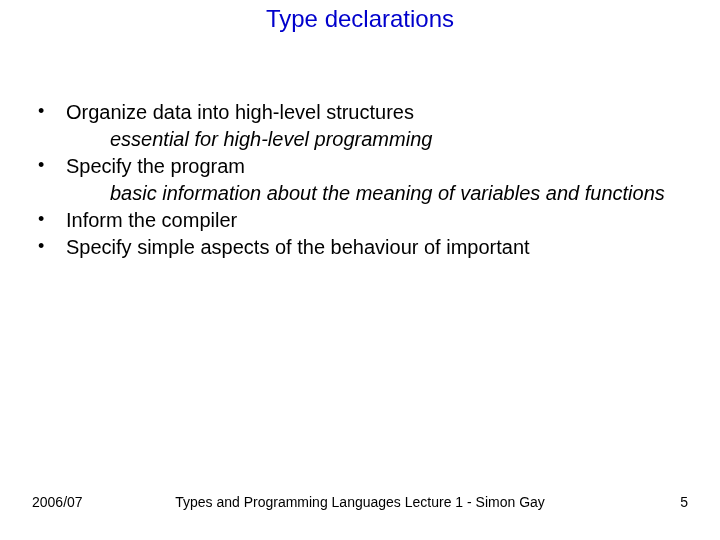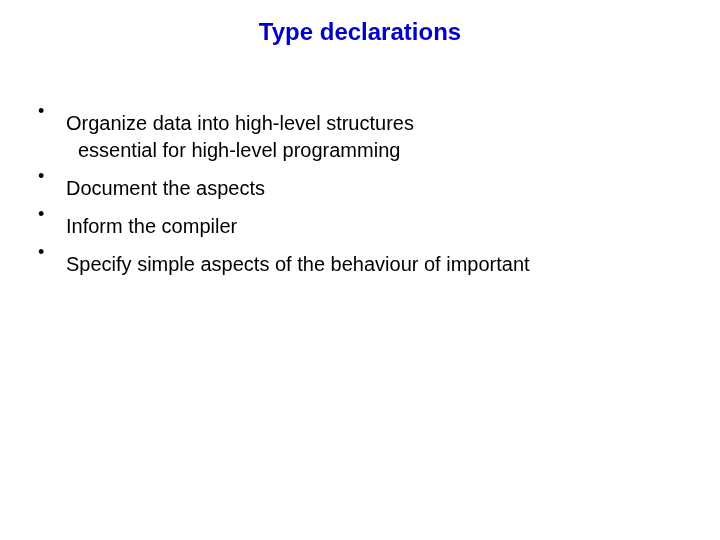--- a/index.html
+++ b/index.html
@@ -13,24 +13,24 @@
     overflow: hidden;
   }
   .slide {
     width: 720px;
     height: 540px;
     position: relative;
     box-sizing: border-box;
   }
   .title {
     text-align: center;
-    font-weight: bold;
+    font-weight: normal;
     color: #0000cc;
     font-size: 24px;
-    padding-top: 18px;
+    padding-top: 5px;
   }
   .content {
     position: absolute;
     top: 100px;
     left: 32px;
     right: 32px;
     font-size: 20px;
     color: #000000;
     line-height: 1.25;
   }
@@ -41,24 +41,24 @@
   }
   .bullet-mark {
     width: 28px;
     flex: 0 0 28px;
     text-align: left;
     padding-left: 6px;
     font-size: 18px;
   }
   .bullet-text {
     flex: 1;
-    margin-top: 11px;
   }
   .sub-row {
-    margin-left: 46px;
+    margin-left: 78px;
+    font-style: italic;
     margin-bottom: 2px;
   }
   .footer {
     position: absolute;
     bottom: 26px;
     left: 0;
     right: 0;
     height: 20px;
     font-size: 14px;
     color: #000000;
@@ -88,29 +88,35 @@
   <div class="content">
 
     <div class="bullet-row">
       <div class="bullet-mark">•</div>
       <div class="bullet-text">Organize data into high-level structures</div>
     </div>
     <div class="sub-row">essential for high-level programming</div>
 
     <div class="bullet-row">
       <div class="bullet-mark">•</div>
-      <div class="bullet-text">Document the aspects</div>
+      <div class="bullet-text">Specify the program</div>
     </div>
+    <div class="sub-row">basic information about the meaning of variables and functions</div>
 
     <div class="bullet-row">
       <div class="bullet-mark">•</div>
       <div class="bullet-text">Inform the compiler</div>
     </div>
 
     <div class="bullet-row">
       <div class="bullet-mark">•</div>
       <div class="bullet-text">Specify simple aspects of the behaviour of important</div>
     </div>
 
   </div>
 
+  <div class="footer">
+    <div class="footer-left">2006/07</div>
+    <div class="footer-center">Types and Programming Languages Lecture 1 - Simon Gay</div>
+    <div class="footer-right">5</div>
+  </div>
 
 </div>
 
 </body></html>

